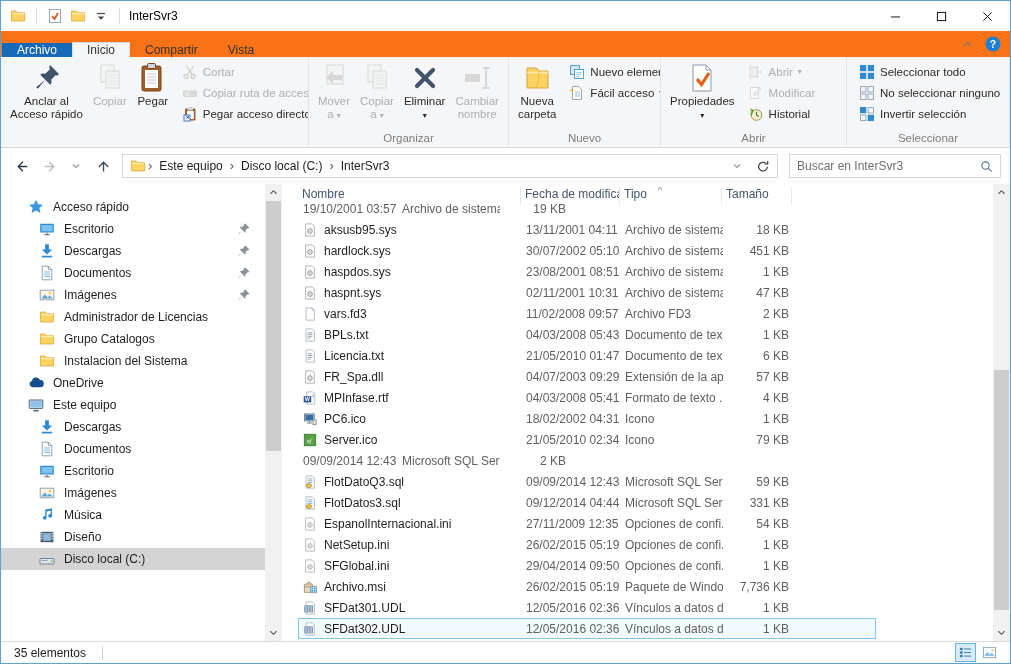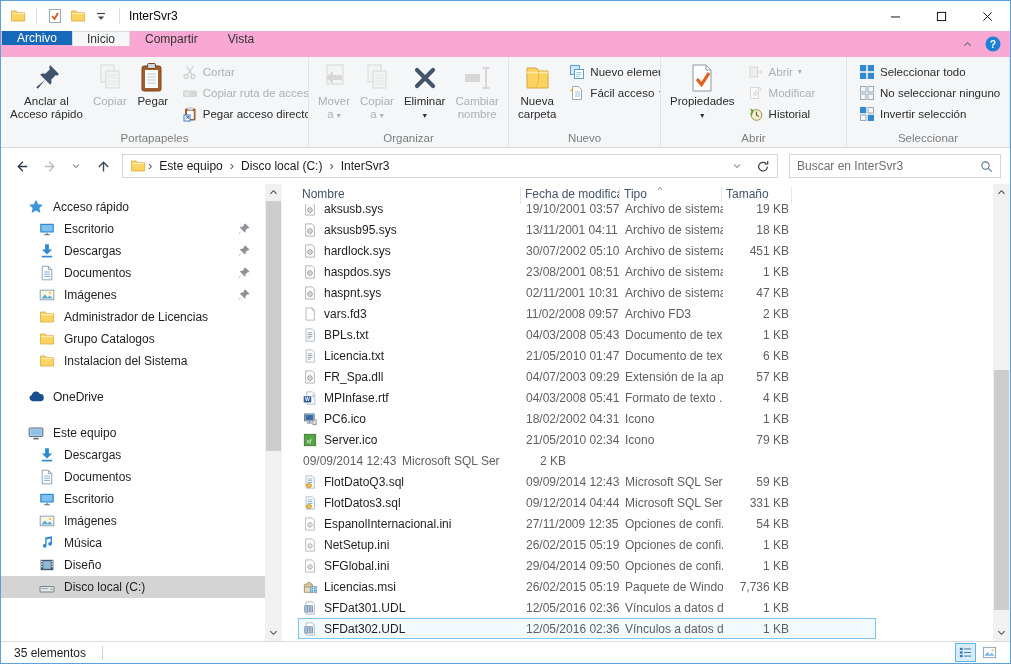--- a/index.html
+++ b/index.html
@@ -15,21 +15,21 @@
   
   .titlebar{height:30px;display:flex;align-items:center}
   .qat{display:flex;align-items:center;gap:7px;padding-left:9px}
   .qsep{width:1px;height:16px;background:#dcdcdc;margin:0 3px}
   .title{margin-left:6px;color:#000}
   .wincontrols{margin-left:auto;display:flex;height:100%}
   .winbtn{width:46px;height:100%;display:flex;align-items:center;justify-content:center}
   .winbtn svg{width:11px;height:11px}
 
   
-  .tabrow{height:26px;background:#f9a8d4;display:flex;align-items:flex-start;position:relative}
+  .tabrow{height:26px;background:#f97316;display:flex;align-items:flex-end;position:relative}
   .filetab{background:var(--file-tab,#1668b8);color:#fff;padding:0 15px;display:flex;align-items:center;margin-left:1px}
   .tab{padding:0 14px;display:flex;align-items:center;color:#333;border:1px solid transparent;border-bottom:none}
   .tab.active{background:#f5f6f7;border-color:#dadbdc}
   .tabrow-right{position:absolute;right:9px;top:0;height:26px;display:flex;align-items:center;gap:12px}
 
   
   .ribbon{height:91px;background:#f5f6f7;border-bottom:1px solid #d8d9da;display:flex;font-size:11.5px}
   .rgroup{display:flex;flex-direction:column;border-right:1px solid #e2e3e4;overflow:hidden;flex:none}
   .rcontent{flex:1;display:flex;align-items:flex-start;padding:3px 2px 0 4px}
   .rglabel{text-align:center;color:#7d7d7d;padding:1px 0 3px;white-space:nowrap}
@@ -54,21 +54,21 @@
   .addr-right{margin-left:auto;display:flex;align-items:center;gap:2px}
   .searchbox{width:212px;height:24px;border:1px solid #d6d6d6;display:flex;align-items:center;margin-left:8px;padding:0 7px;gap:23px;flex:none}
   .searchbox input{border:none;outline:none;flex:1;font:12px "Liberation Sans",sans-serif;color:#333;min-width:0;background:transparent}
   .searchbox input::placeholder{color:#6f6f6f;opacity:1}
   .searchbox svg{width:13px;height:13px}
 
   
   .main{display:flex;height:457px;background:#fff}
   .sidebar{width:281px;display:flex;flex:none}
   .sb-list{flex:1;padding-top:12px;overflow:hidden}
-  .sec.gap{margin-top:14px}
+  .sec.gap{}
   .srow{height:22px;display:flex;align-items:center;gap:9px;padding-right:14px}
   .level0{padding-left:27px}
   .level1{padding-left:38px}
   .srow.selected{background:var(--sidebar-selected,#d4d4d4)}
   .slbl{white-space:nowrap}
   .pin{margin-left:auto}
   .pin svg{width:14px;height:14px}
 
   .scrollbar{width:17px;background:#f1f1f1;position:relative;flex:none}
   .sarrow{height:17px;display:flex;align-items:center;justify-content:center}
@@ -238,21 +238,20 @@
                   <rect x="5.5" y="1" width="5.5" height="3.4" rx="0.8" fill="#ccd6e3"></rect>
                   <rect x="5" y="5" width="6.8" height="8" fill="#fff"></rect>
                   <rect x="2" y="9" width="6" height="6" fill="#fff" stroke="#3f76c9"></rect>
                   <path d="M3.8 13.2l2.6-2.6M6.6 12.8v-2.4H4.2" stroke="#3f76c9" fill="none"></path>
                 </svg>
               </span>
               <span>Pegar acceso directo</span>
             </div>
           </div>
         </div>
-        <div class="rglabel">Portapapeles</div>
       </div>
       <div class="rgroup" style="width: 200px;">
         <div class="rcontent">
           <div class="rlarge disabled">
             <span class="icon i32">
               <svg viewBox="0 0 32 32">
                 <rect x="9" y="3" width="16" height="19" fill="#eef2f9" stroke="#9fb4d8"></rect>
                 <path d="M24 13h-9V9l-7 6.5L15 22v-4h9z" fill="#9fb4d8"></path>
               </svg>
             </span>
@@ -709,31 +708,20 @@
 
     <div class="filepane">
       <div class="flheader">
           <div class="hcell" style="width: 223px;"><span>Nombre</span></div>
           <div class="hcell" style="width: 99px;"><span>Fecha de modifica...</span></div>
           <div class="hcell" style="width: 102px;"><span class="sortglyph">^</span><span>Tipo</span></div>
           <div class="hcell" style="width: 70px;"><span>Tamaño</span></div>
         </div>
       <div class="flrows">
           <div class="frow">
-            <div class="fc fc-name" style="width:223px">
-              <span class="icon i14">
-                <svg viewBox="0 0 16 16">
-                  <path d="M3 1h7.5L13 3.5V15H3z" fill="#fdfdfd" stroke="#adadad"></path>
-                  <circle cx="8" cy="9.2" r="2.6" fill="none" stroke="#9a9a9a"></circle>
-                  <circle cx="8" cy="9.2" r="0.9" fill="#9a9a9a"></circle>
-                  <path d="M8 5.6v1.4M8 11.4v1.4M4.9 9.2h1.4M9.7 9.2h1.4M5.8 7l1 1M9.2 10.4l1 1M10.2 7l-1 1M6.8 10.4l-1 1" stroke="#9a9a9a"></path>
-                </svg>
-              </span>
-              <span class="fname">aksusb.sys</span>
-            </div>
             <div class="fc fc-date" style="width:99px">19/10/2001 03:57 a...</div>
             <div class="fc fc-type" style="width:102px">Archivo de sistema</div>
             <div class="fc fc-size" style="width:70px">19 KB</div>
           </div>
           <div class="frow">
             <div class="fc fc-name" style="width:223px">
               <span class="icon i14">
                 <svg viewBox="0 0 16 16">
                   <path d="M3 1h7.5L13 3.5V15H3z" fill="#fdfdfd" stroke="#adadad"></path>
                   <circle cx="8" cy="9.2" r="2.6" fill="none" stroke="#9a9a9a"></circle>
@@ -993,21 +981,21 @@
                   <path d="M4 5.5V4l2.8-1.5L9.5 4v1.5" fill="#d9c7a4" stroke="#a58d5e"></path>
                   <rect x="8.5" y="7.5" width="7" height="7" fill="#fff" stroke="#8899aa"></rect>
                   <g fill="#37a3e0">
                     <rect x="9.5" y="8.5" width="2.2" height="2.2"></rect>
                     <rect x="12.3" y="8.5" width="2.2" height="2.2"></rect>
                     <rect x="9.5" y="11.3" width="2.2" height="2.2"></rect>
                     <rect x="12.3" y="11.3" width="2.2" height="2.2"></rect>
                   </g>
                 </svg>
               </span>
-              <span class="fname">Licencias.msi</span>
+              <span class="fname">Archivo.msi</span>
             </div>
             <div class="fc fc-date" style="width:99px">26/02/2015 05:19 ...</div>
             <div class="fc fc-type" style="width:102px">Paquete de Windo...</div>
             <div class="fc fc-size" style="width:70px">7,736 KB</div>
           </div>
           <div class="frow">
             <div class="fc fc-name" style="width:223px">
               <span class="icon i14">
                 <svg viewBox="0 0 16 16">
                   <path d="M3.5 1h7L13 3.5V15H3.5z" fill="#fff" stroke="#aab6c0"></path>

